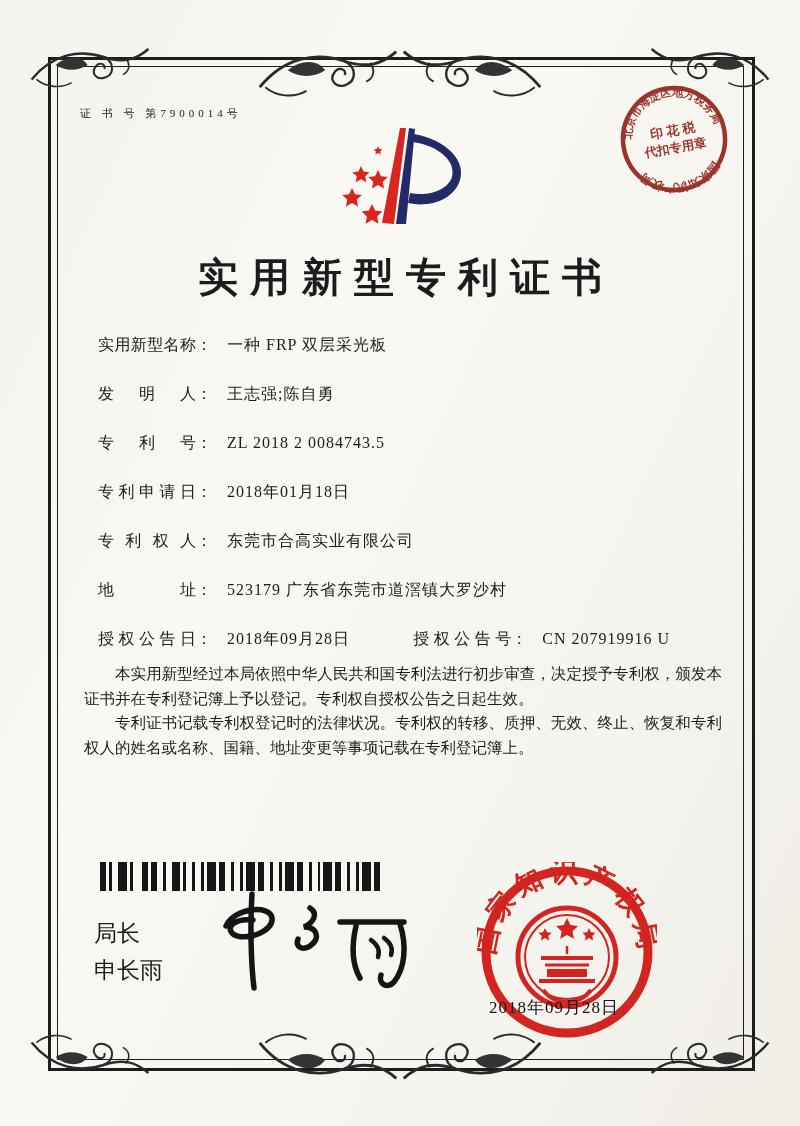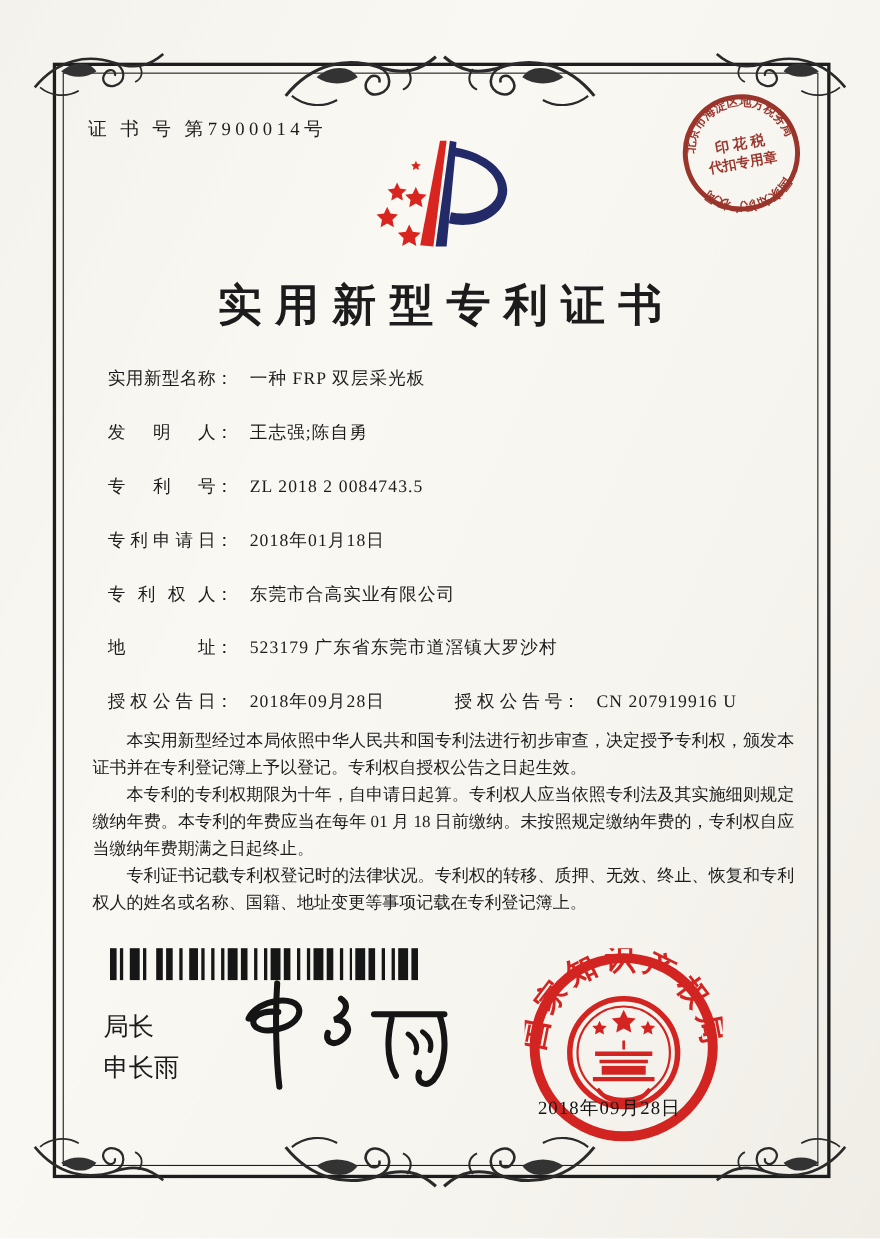--- a/index.html
+++ b/index.html
@@ -8,21 +8,21 @@
     background:linear-gradient(115deg,#f4f2ec 0%,#faf8f3 35%,#f6f4ee 70%,#efede6 100%);
     font-family:"Liberation Serif","DejaVu Serif",serif;
     color:#1c1c1c;
   }
   
   .border-outer{position:absolute; left:48px; top:57px; width:701px; height:1008px; border:3px solid #1d1d1d;}
   .border-inner{position:absolute; left:57px; top:66px; width:685px; height:992px; border:1px solid #1d1d1d;}
   
   .orn{position:absolute; pointer-events:none;}
   
-  .certno{position:absolute; left:80px; top:106px; font-size:17px; letter-spacing:4px;}
+  .certno{position:absolute; left:80px; top:106px; font-size:11px; letter-spacing:4px;}
   
   .taxstamp{position:absolute; left:617px; top:82px; width:114px; height:114px; transform:rotate(-10deg); opacity:.88;}
   
   .logo{position:absolute; left:326px; top:114px; width:150px; height:122px;}
   
   .title{position:absolute; left:0; top:250px; width:100%; text-align:center;
          font-size:40px; font-weight:bold; letter-spacing:12px; text-indent:12px;}
   
   .fields{position:absolute; left:98px; top:336px; width:572px; font-size:16px;}
   .frow{display:flex; align-items:baseline; line-height:18px; margin-bottom:31px;}
@@ -168,21 +168,20 @@
       <span class="fgroup">
         <span class="flabel">授权公告号</span>
           <span class="fcolon">：</span>
         <span class="fvalue">CN 207919916 U</span>
       </span>
     </div>
   </div>
 
   <div class="body">
     <p>本实用新型经过本局依照中华人民共和国专利法进行初步审查，决定授予专利权，颁发本证书并在专利登记簿上予以登记。专利权自授权公告之日起生效。</p>
-    <p>本专利的专利权期限为十年，自申请日起算。专利权人应当依照专利法及其实施细则规定缴纳年费。本专利的年费应当在每年 01 月 18 日前缴纳。未按照规定缴纳年费的，专利权自应当缴纳年费期满之日起终止。</p>
     <p>专利证书记载专利权登记时的法律状况。专利权的转移、质押、无效、终止、恢复和专利权人的姓名或名称、国籍、地址变更等事项记载在专利登记簿上。</p>
   </div>
 
   <div class="barcode">
       <div class="bb" style="flex-grow: 2;"></div>
       <div class="bs" style="flex-grow: 1;"></div>
       <div class="bb" style="flex-grow: 1;"></div>
       <div class="bs" style="flex-grow: 2;"></div>
       <div class="bb" style="flex-grow: 3;"></div>
       <div class="bs" style="flex-grow: 1;"></div>

